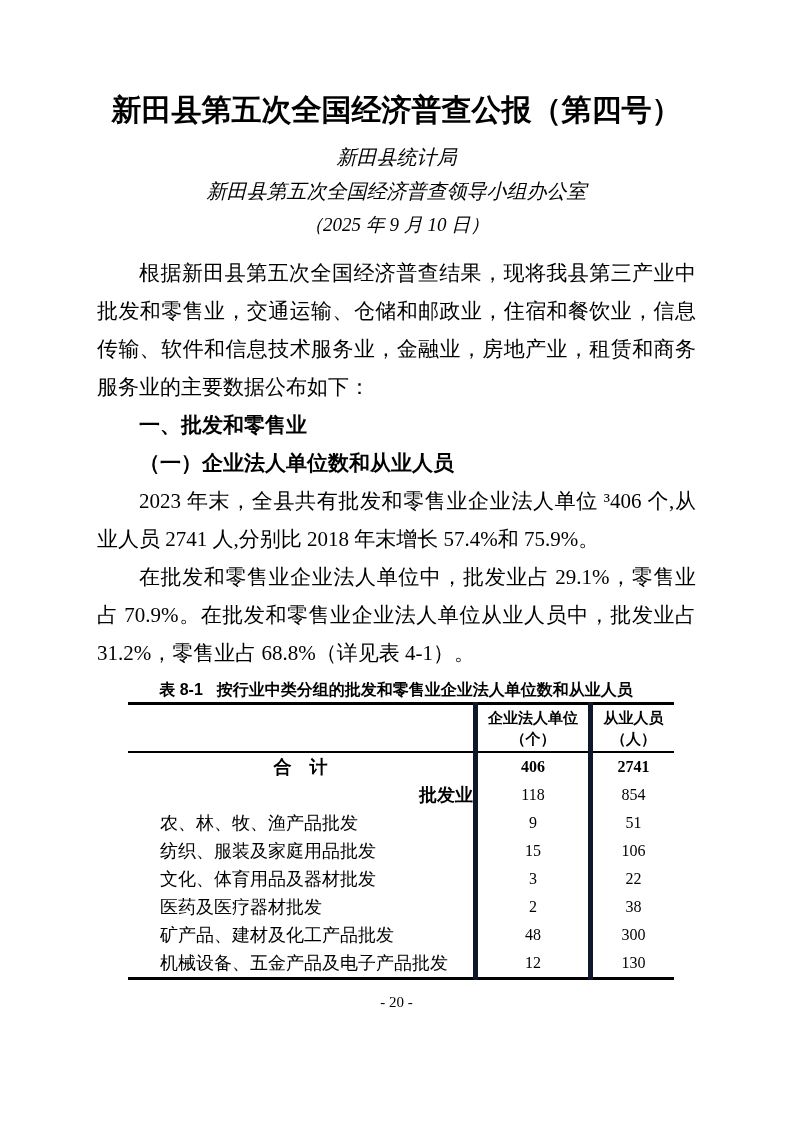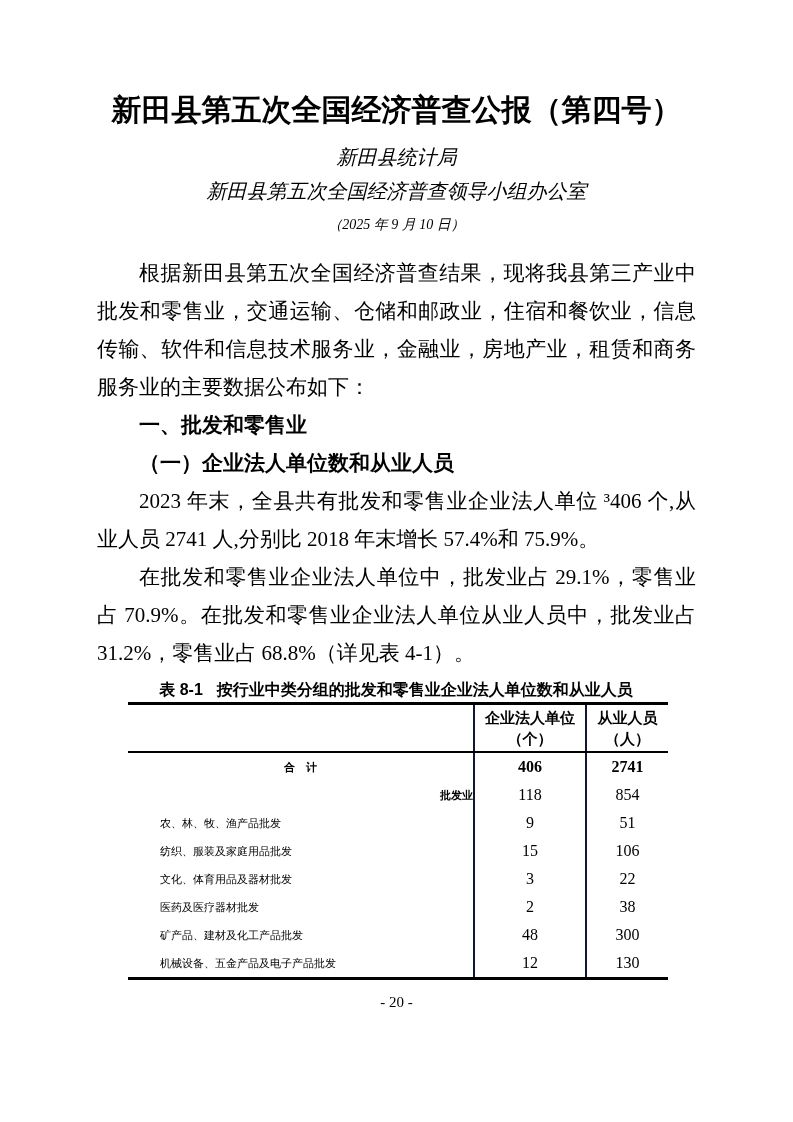--- a/index.html
+++ b/index.html
@@ -24,21 +24,21 @@
     white-space: nowrap;
   }
   .subhead-block { margin-top: 8px; }
   .kai-line {
     text-align: center;
     font-style: italic;
     font-size: 20px;
     line-height: 34px;
     font-family: "Liberation Serif", "DejaVu Serif", serif;
   }
-  .kai-line.date { font-size: 14px; }
+  .kai-line.date { font-size: 19px; }
   p.body-para {
     margin: 0;
     font-size: 21px;
     line-height: 38px;
     text-align: justify;
     text-indent: 2em;
   }
   p.body-para.first { margin-top: 12px; }
   .sec-heading {
     margin: 0;
@@ -65,31 +65,31 @@
     width: 536px;
     table-layout: fixed;
     border-collapse: collapse;
     border-top: 3px solid #000;
     border-bottom: 3px solid #000;
   }
   table.census-table th, table.census-table td { padding: 0; vertical-align: middle; }
   th.c1 { width: 345px; }
   th.c2 { width: 110px; }
   th.c3 { width: 81px; }
-  .vline { border-left: 2px solid #0f172a; }
+  .vline { border-left: 5px solid #0f172a; }
   thead th {
     height: 46px;
     border-bottom: 2px solid #000;
     text-align: center;
     font-size: 15px;
     line-height: 21px;
     font-weight: bold;
     font-family: "Liberation Sans", "DejaVu Sans", sans-serif;
   }
-  tbody td { height: 28px; font-size: 11px; }
+  tbody td { height: 28px; font-size: 18px; }
   td.num {
     text-align: center;
     font-family: "Liberation Serif", "DejaVu Serif", serif;
     font-size: 16px;
     margin-top: 42px;
   }
   tr.row-total td.label {
     text-align: center;
     font-weight: bold;
     font-family: "Liberation Sans", "DejaVu Sans", sans-serif;

